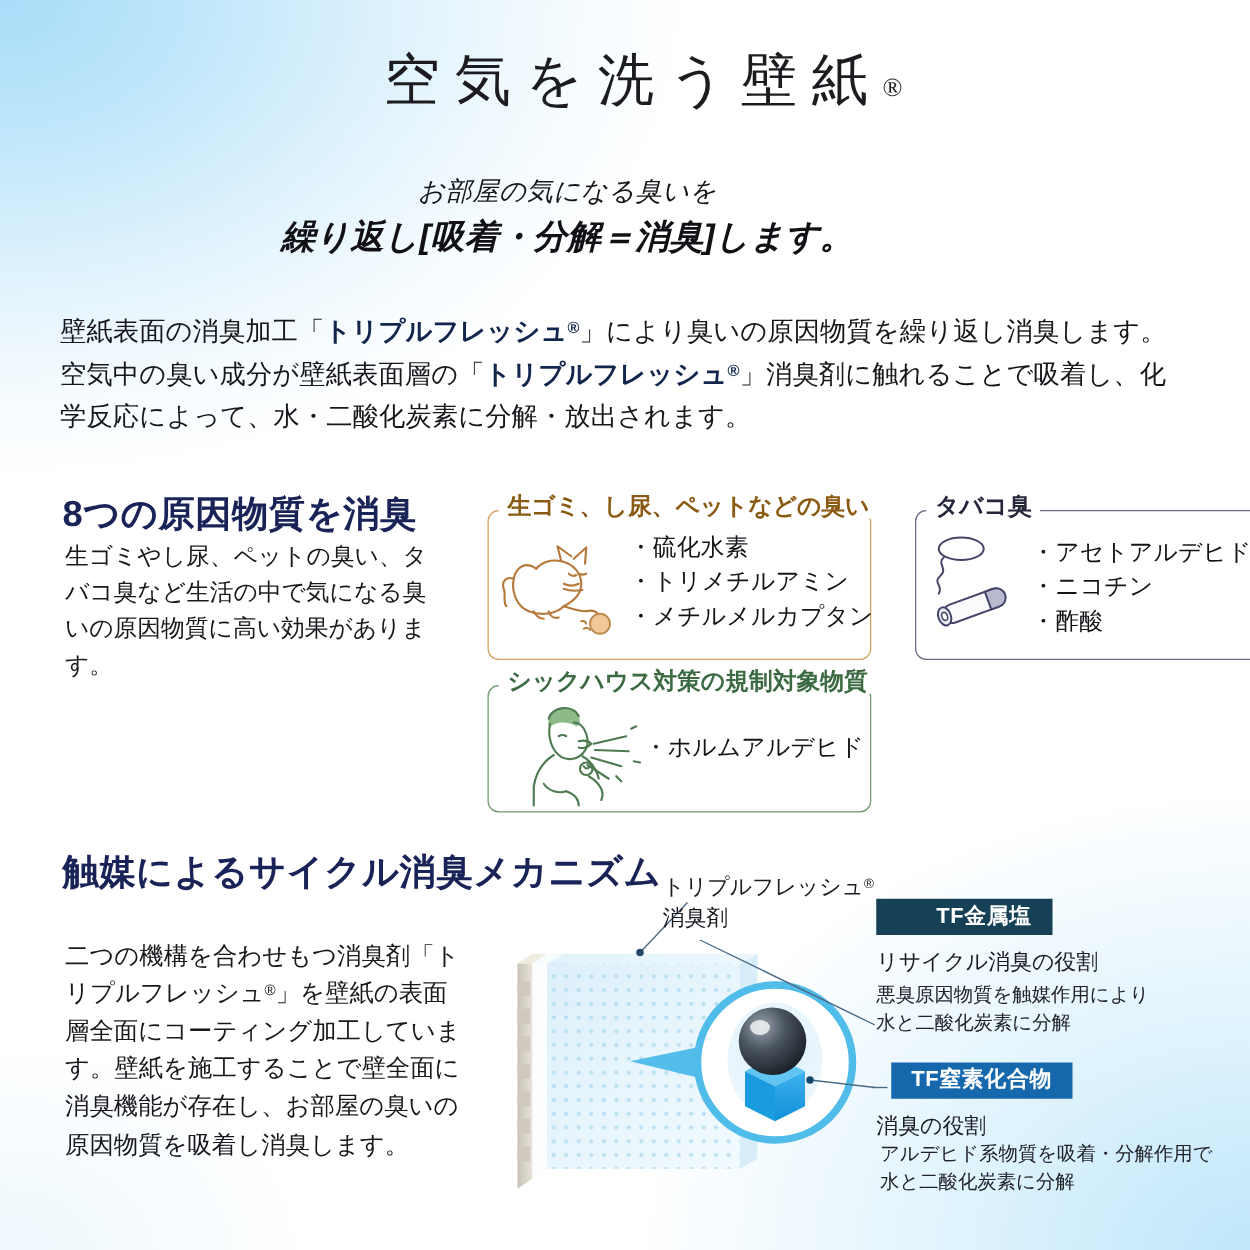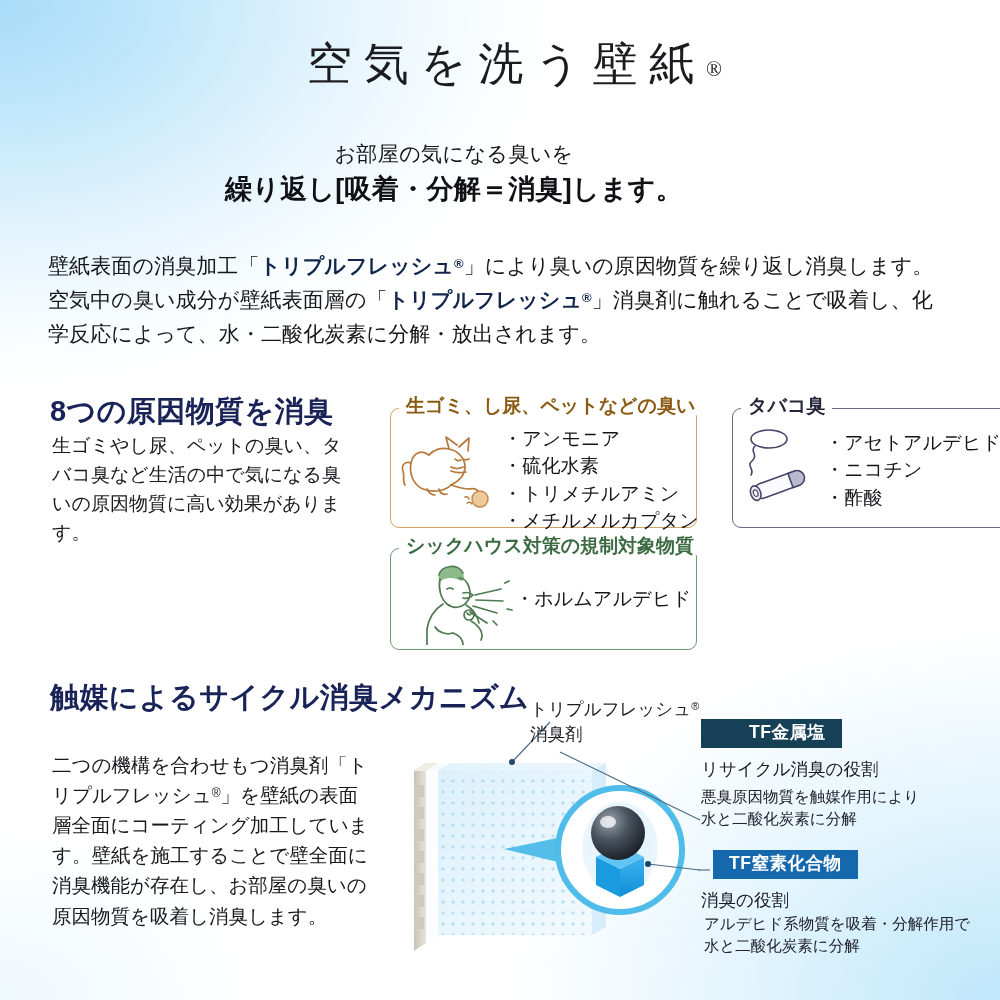--- a/index.html
+++ b/index.html
@@ -31,21 +31,21 @@
 
   
   #title-block{position:absolute;top:40px;left:0;width:1000px;text-align:center;}
   #main-title{
     font-family:"Liberation Serif","DejaVu Serif",serif;
     font-size:45px;letter-spacing:.26em;color:#1c1c20;font-weight:400;
     line-height:1.1;white-space:nowrap;margin-left:29px;
   }
   #main-title .reg{font-size:21px;letter-spacing:0;vertical-align:0.12em;}
 
-  #subtitle-block{position:absolute;top:140px;left:0;width:908px;text-align:center;}
+  #subtitle-block{position:absolute;top:140px;left:0;width:908px;text-align:center;font-style:italic;}
   #sub-line1{font-size:21px;color:#15151a;letter-spacing:.02em;line-height:1.3;}
   #sub-line2{font-size:27px;font-weight:bold;color:#101015;letter-spacing:.01em;
     line-height:1.35;margin-top:4px;}
 
   
   #lead{
     position:absolute;top:228px;left:48px;width:905px;
     font-size:21px;line-height:1.62;color:#16161b;letter-spacing:.005em;
   }
   #lead b{font-weight:bold;color:#12264d;}
@@ -159,21 +159,20 @@
       <path d="M56 34 C58 36 60 36 62 35"></path>
       <path d="M64 34 C66 35 68 35 70 34"></path>
       <path d="M28 64 C30 68 32 70 36 70"></path>
       <path d="M40 64 C41 68 44 70 48 69"></path>
       <path d="M70 64 C74 63 78 64 80 67"></path>
     </g>
     <circle cx="81" cy="74" r="8" fill="#f0c99a" stroke="#c08a4e" stroke-width="1.5"></circle>
     <path d="M68 78 q3 -2 5 1 M66 72 q3 -1 4 2" fill="none" stroke="#b5793c" stroke-width="1.5" stroke-linecap="round"></path>
   </svg>
   <div class="bx-list">
-    <div>・アンモニア</div>
     <div>・硫化水素</div>
     <div>・トリメチルアミン</div>
     <div>・メチルメルカプタン</div>
   </div>
 </div>
 
 <div class="obox layer" id="box-tobacco">
   <span class="bx-label">タバコ臭</span>
   <svg class="illus" style="left:6px;top:18px;" width="84" height="80" viewBox="0 0 84 80">
     <g fill="none" stroke="#45456a" stroke-width="1.6" stroke-linecap="round" stroke-linejoin="round">

